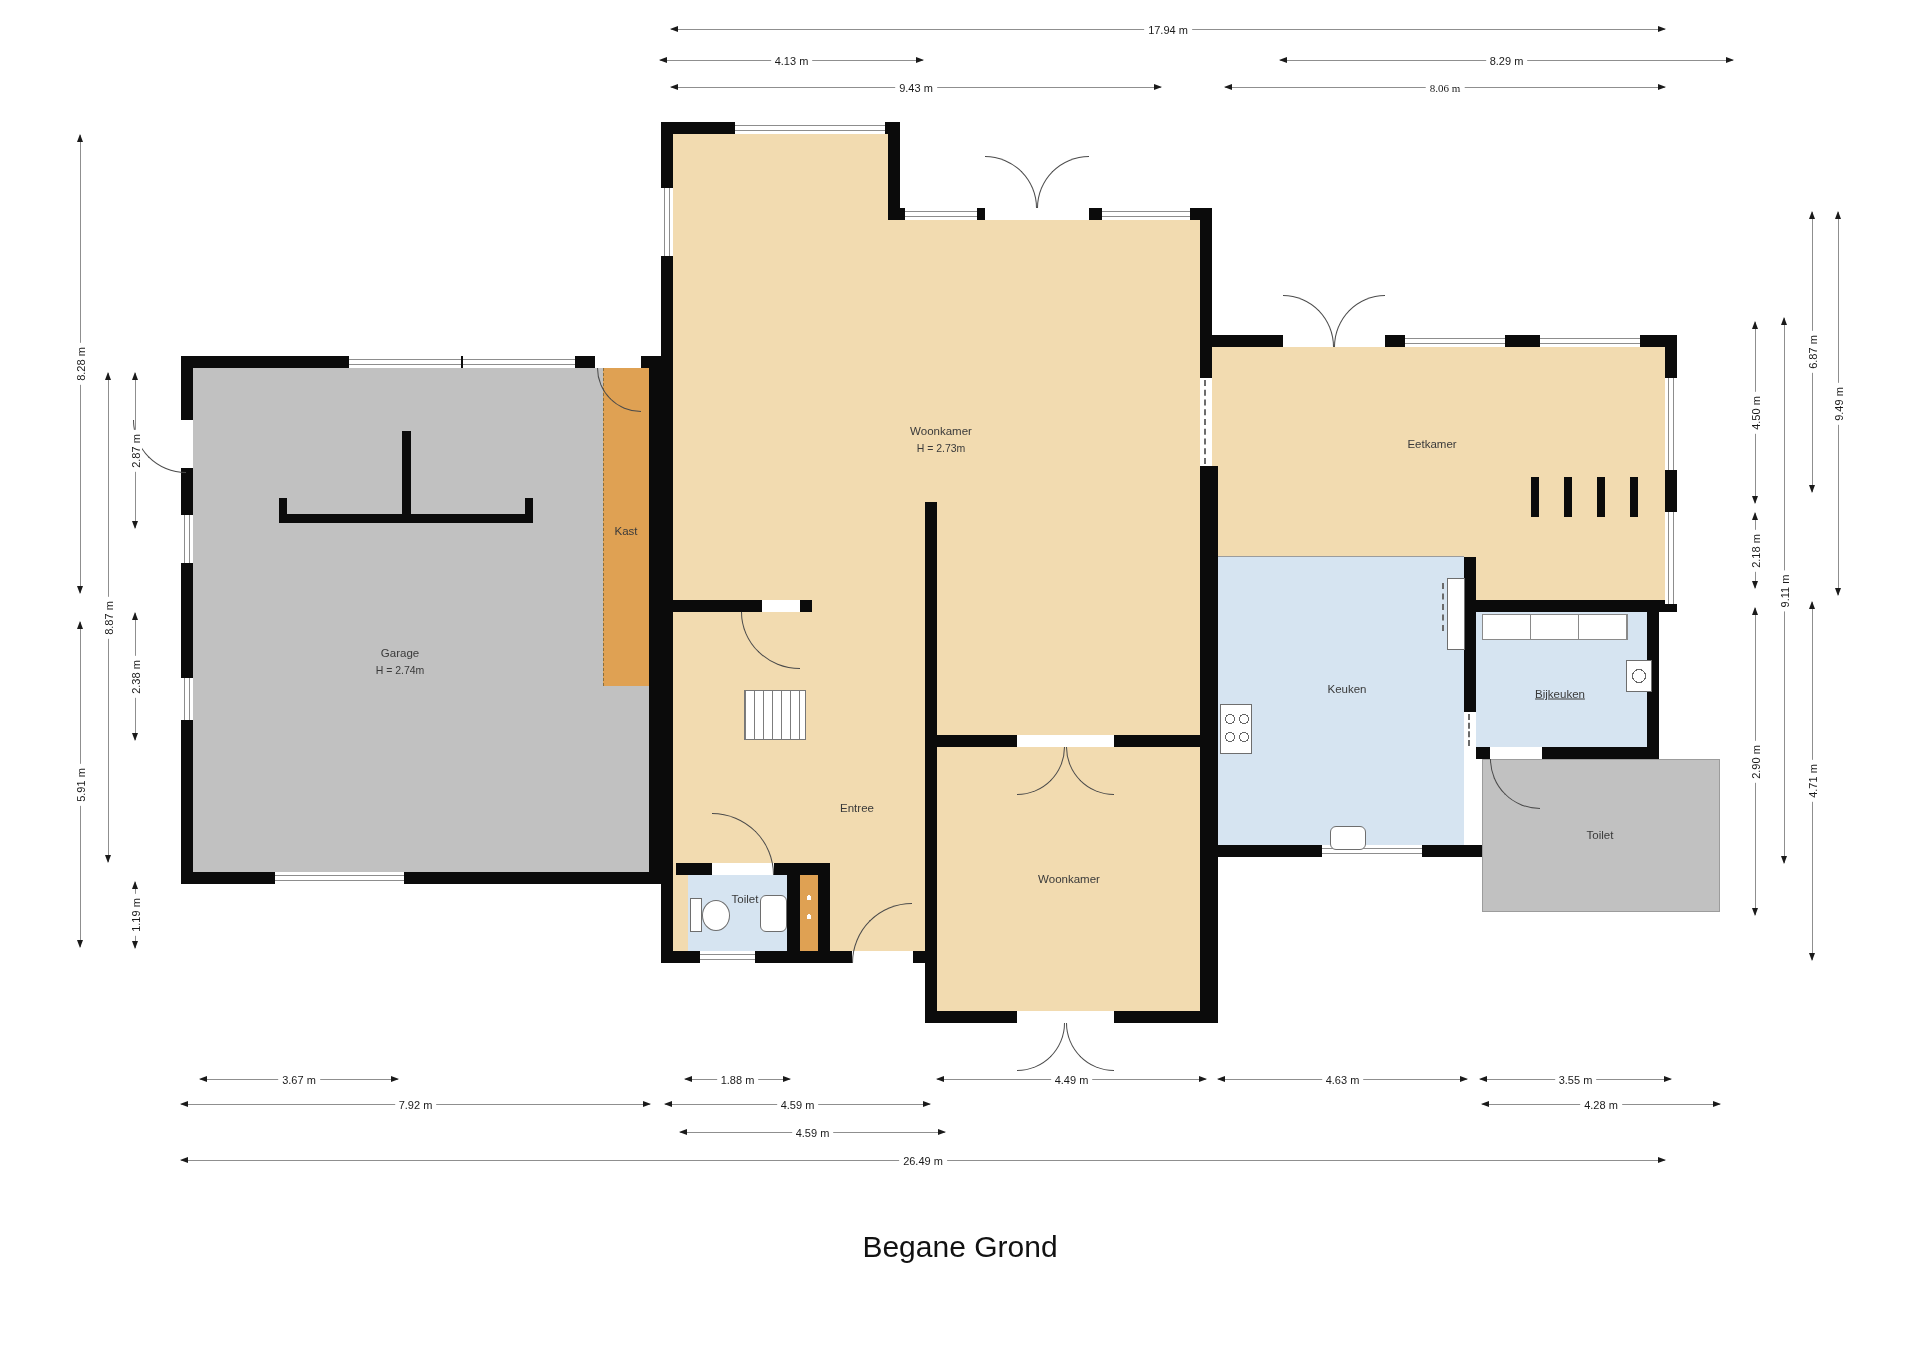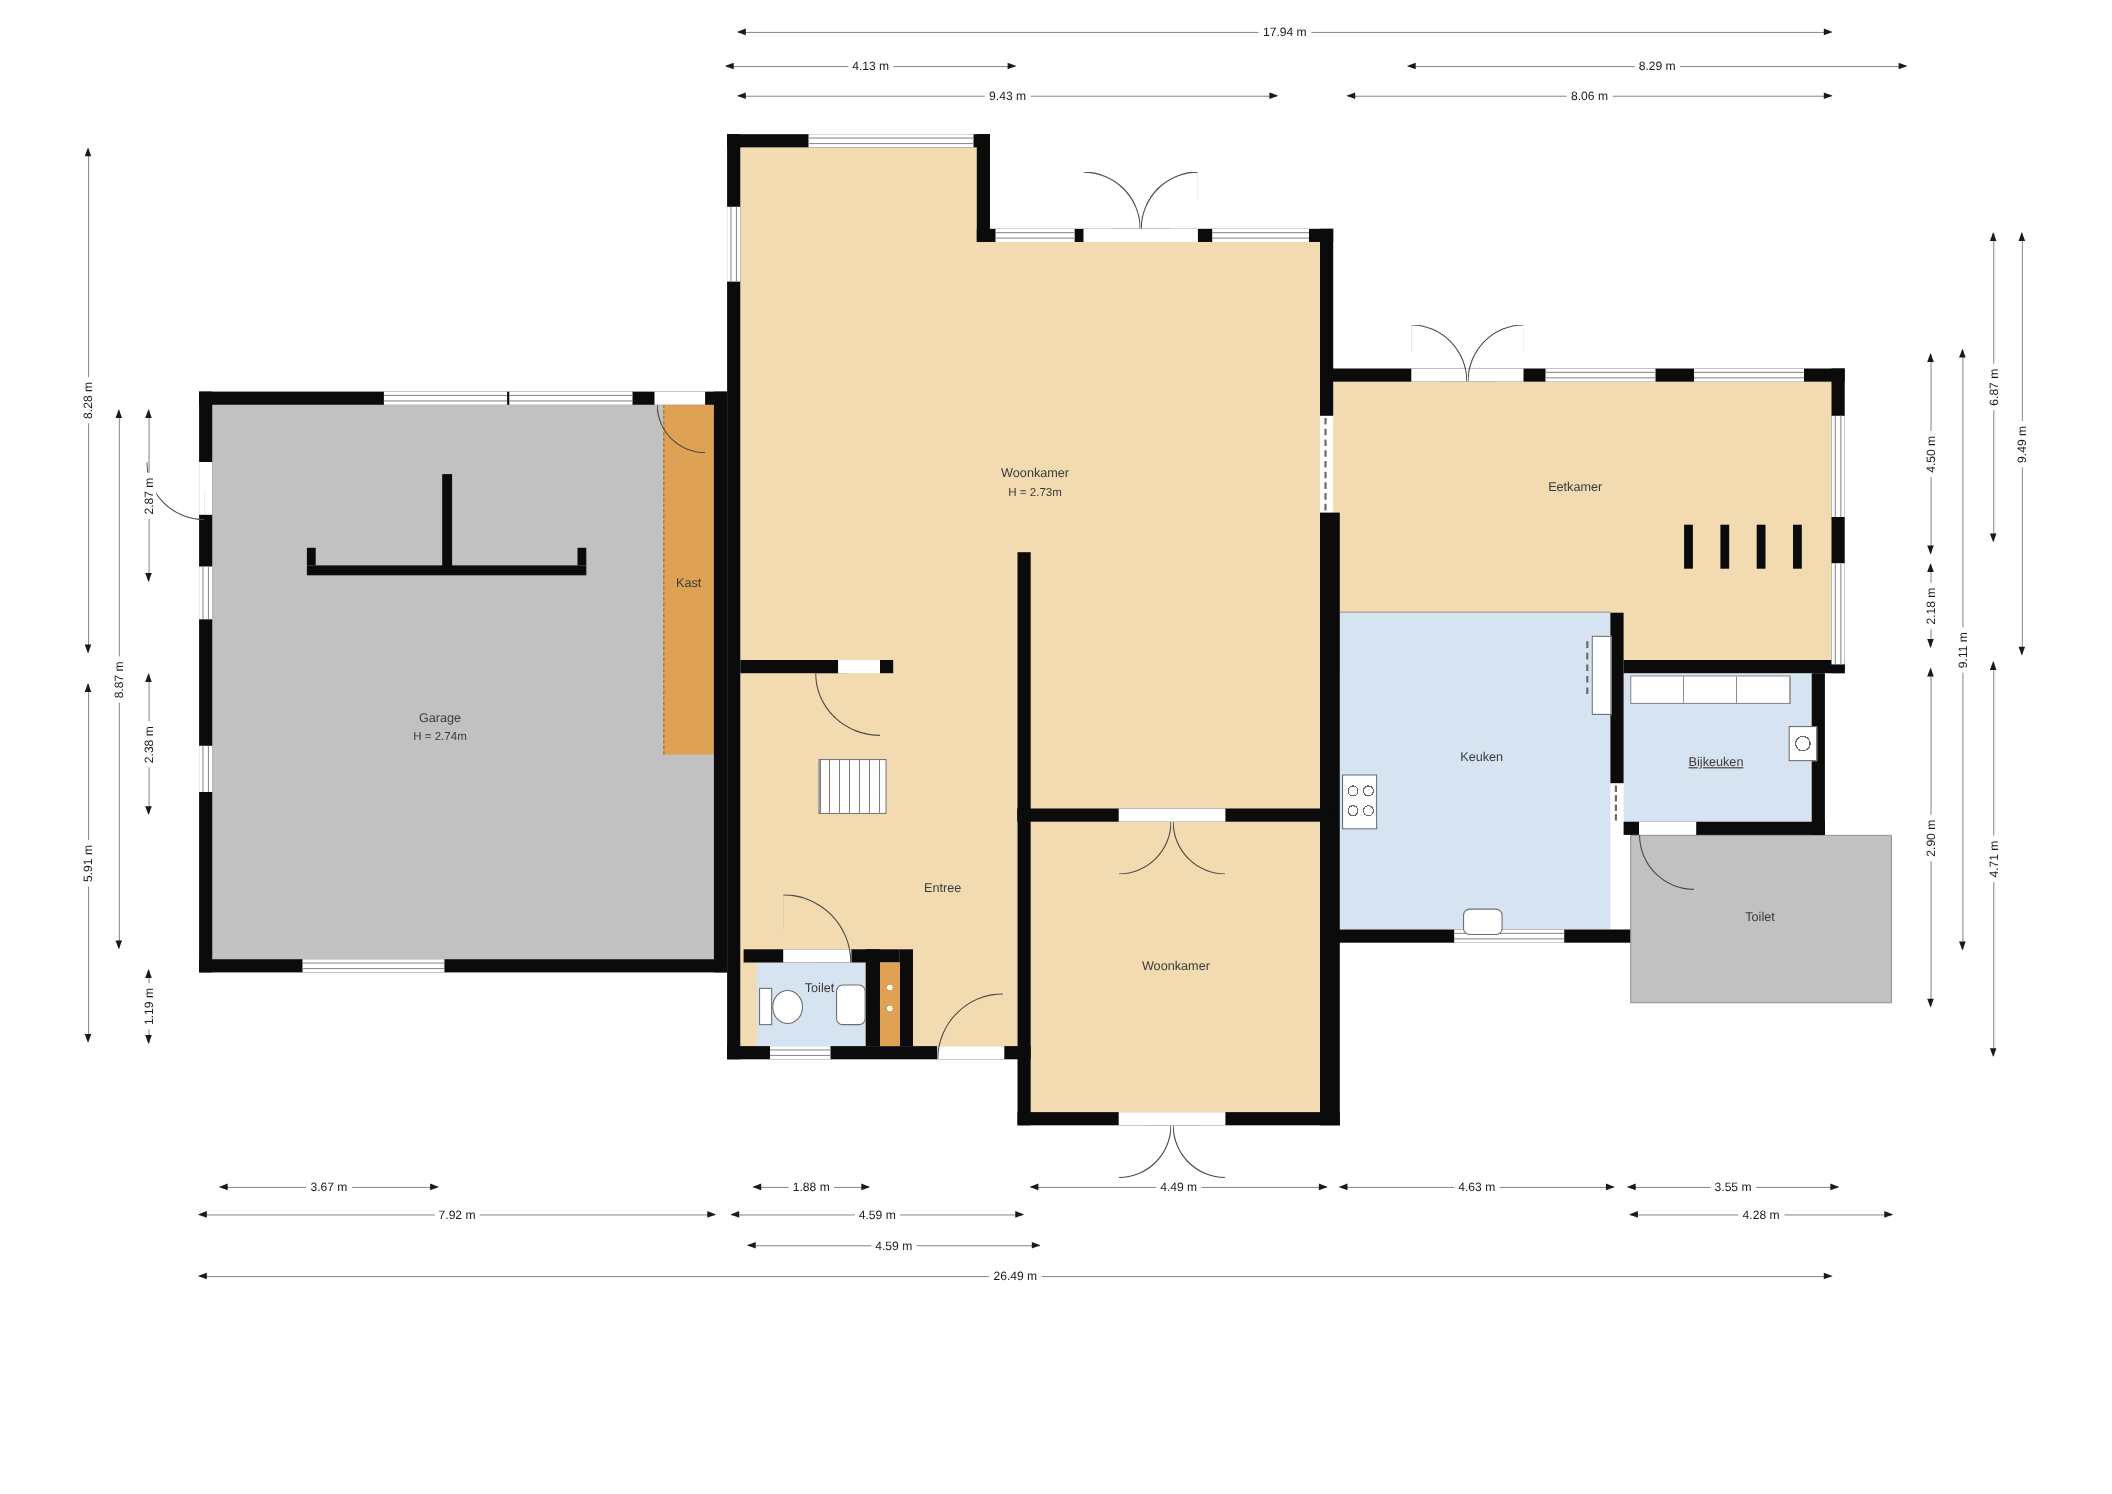--- a/index.html
+++ b/index.html
@@ -228,21 +228,21 @@
       </div>
       <div class="dim-h" style="left: 660px; top: 60px; width: 263px;">
         <span class="dim-label">4.13 m</span>
       </div>
       <div class="dim-h" style="left: 1280px; top: 60px; width: 453px;">
         <span class="dim-label">8.29 m</span>
       </div>
       <div class="dim-h" style="left: 671px; top: 87px; width: 490px;">
         <span class="dim-label">9.43 m</span>
       </div>
-      <div class="dim-h" style="left: 1225px; top: 87px; width: 440px;">
+      <div class="dim-h" style="left: 1225px; top: 87px; width: 440px; font-family: Liberation Serif, serif;">
         <span class="dim-label">8.06 m</span>
       </div>
       <div class="dim-h" style="left: 200px; top: 1079px; width: 198px;">
         <span class="dim-label">3.67 m</span>
       </div>
       <div class="dim-h" style="left: 685px; top: 1079px; width: 105px;">
         <span class="dim-label">1.88 m</span>
       </div>
       <div class="dim-h" style="left: 937px; top: 1079px; width: 269px;">
         <span class="dim-label">4.49 m</span>
@@ -303,15 +303,16 @@
       </div>
       <div class="dim-v" style="left: 1812px; top: 602px; height: 358px;">
         <span class="dim-label">4.71 m</span>
       </div>
       <div class="dim-v" style="left: 1838px; top: 212px; height: 383px;">
         <span class="dim-label">9.49 m</span>
       </div>
     </div>
 
   <div class="title-block">
+    <div>Begane Grond</div>
   </div>
 
 </div>
 
 </body></html>

